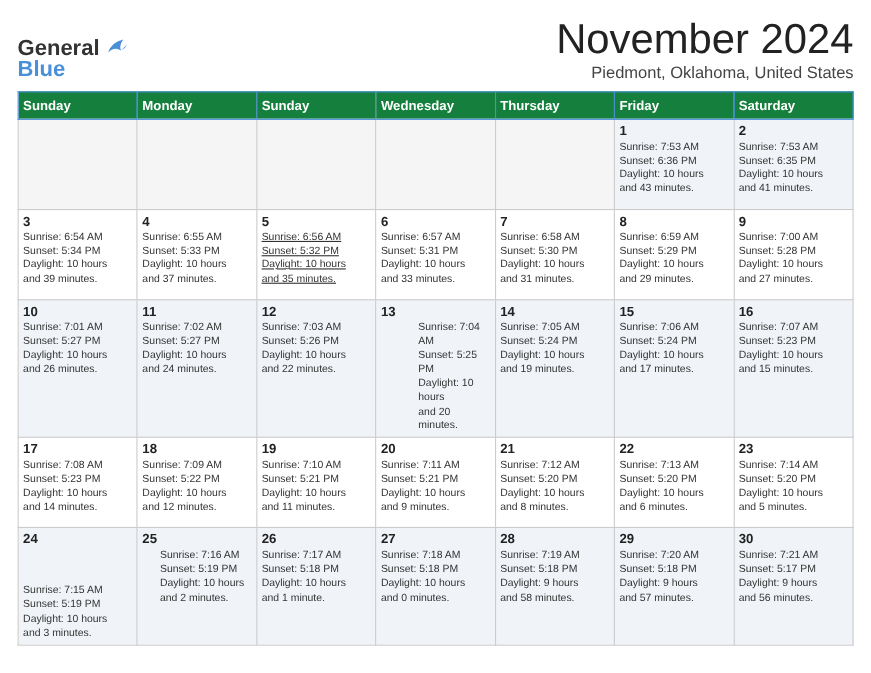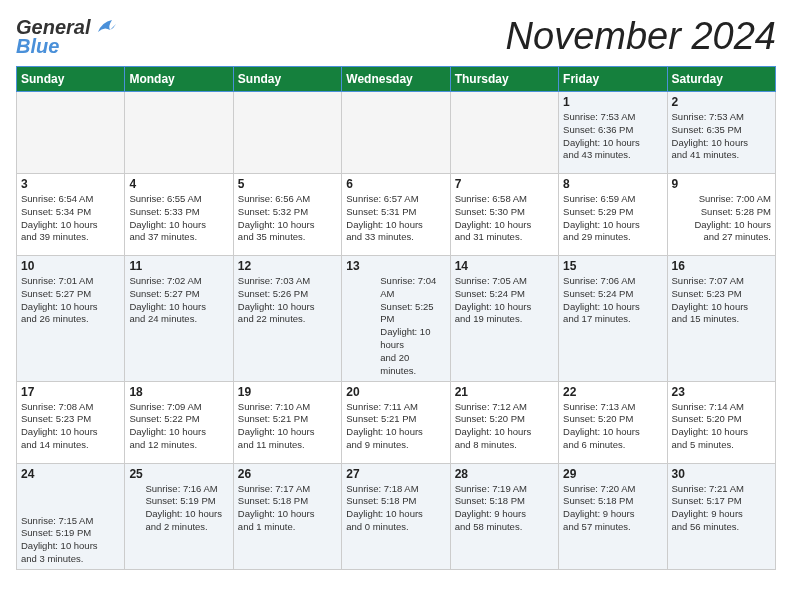--- a/index.html
+++ b/index.html
@@ -12,21 +12,20 @@
     }
     .page {
       width: 792px;
       padding: 16px 16px 8px 16px;
     }
     .header {
       display: flex;
       align-items: flex-end;
       justify-content: space-between;
       margin-bottom: 8px;
-      font-style: italic;
     }
     .logo {
       display: flex;
       flex-direction: column;
       align-items: flex-start;
     }
     .logo-row {
       display: flex;
       align-items: center;
       gap: 2px;
@@ -96,20 +95,21 @@
         <span style="font-size:20px;font-weight:bold;color:#333;">General</span>
         <svg width="22" height="18" viewBox="0 0 22 18" style="margin-left:2px;margin-top:-2px;">
           <path d="M4 14 Q8 4 18 2 Q14 8 16 12 Q10 8 4 14Z" fill="#4a90d9"></path>
           <path d="M16 12 Q20 10 22 6 Q18 10 16 12Z" fill="#4a90d9"></path>
         </svg>
       </div>
       <span style="font-size:20px;font-weight:bold;color:#4a90d9;margin-top:-4px;">Blue</span>
     </div>
     <div class="title-block">
       <div class="month-title">November 2024</div>
+      <div class="location">Piedmont, Oklahoma, United States</div>
     </div>
   </div>
 
   <table class="calendar">
     <thead>
       <tr>
       <th>Sunday</th>
           <th>Monday</th>
           <th>Sunday</th>
           <th>Wednesday</th>
@@ -150,21 +150,21 @@
           </td>
           <td>
             <span class="day-num">4</span>
             <div class="day-info" style="white-space: pre-line;">Sunrise: 6:55 AM
 Sunset: 5:33 PM
 Daylight: 10 hours
 and 37 minutes.</div>
           </td>
           <td>
             <span class="day-num">5</span>
-            <div class="day-info" style="white-space: pre-line;">Sunrise: 6:56 AM
+            <div class="day-info" style="white-space: pre-line; text-decoration: underline;">Sunrise: 6:56 AM
 Sunset: 5:32 PM
 Daylight: 10 hours
 and 35 minutes.</div>
           </td>
           <td>
             <span class="day-num">6</span>
             <div class="day-info" style="white-space: pre-line;">Sunrise: 6:57 AM
 Sunset: 5:31 PM
 Daylight: 10 hours
 and 33 minutes.</div>
@@ -178,21 +178,21 @@
           </td>
           <td>
             <span class="day-num">8</span>
             <div class="day-info" style="white-space: pre-line;">Sunrise: 6:59 AM
 Sunset: 5:29 PM
 Daylight: 10 hours
 and 29 minutes.</div>
           </td>
           <td>
             <span class="day-num">9</span>
-            <div class="day-info" style="white-space: pre-line; text-align: right;">Sunrise: 7:00 AM
+            <div class="day-info" style="white-space: pre-line;">Sunrise: 7:00 AM
 Sunset: 5:28 PM
 Daylight: 10 hours
 and 27 minutes.</div>
           </td>
         </tr>
         <tr>
           <td class="shaded">
             <span class="day-num">10</span>
             <div class="day-info" style="white-space: pre-line;">Sunrise: 7:01 AM
 Sunset: 5:27 PM

